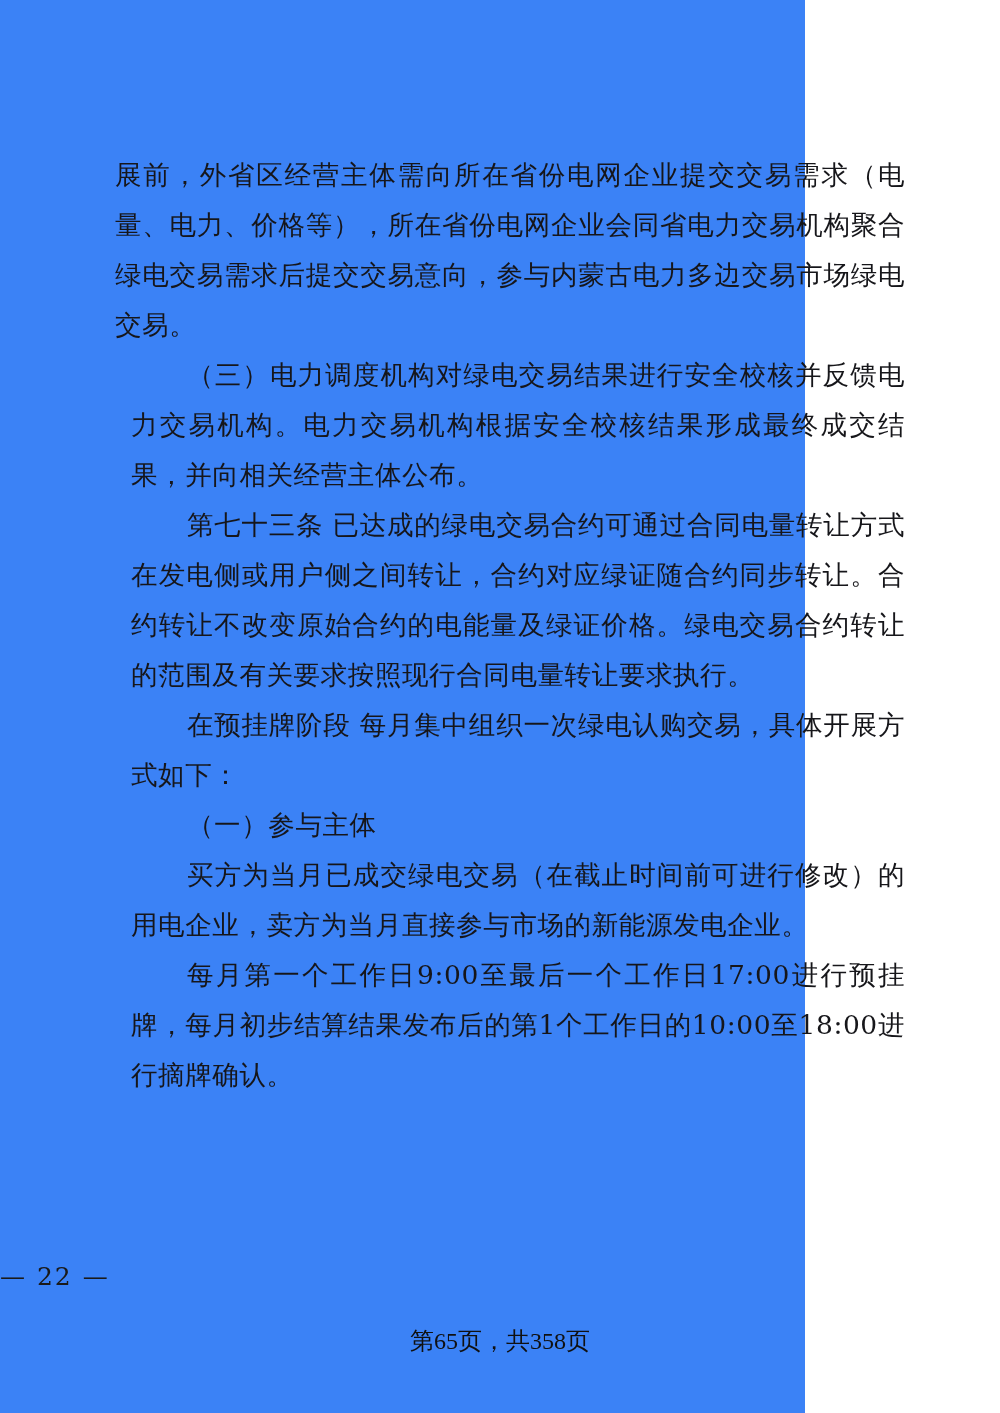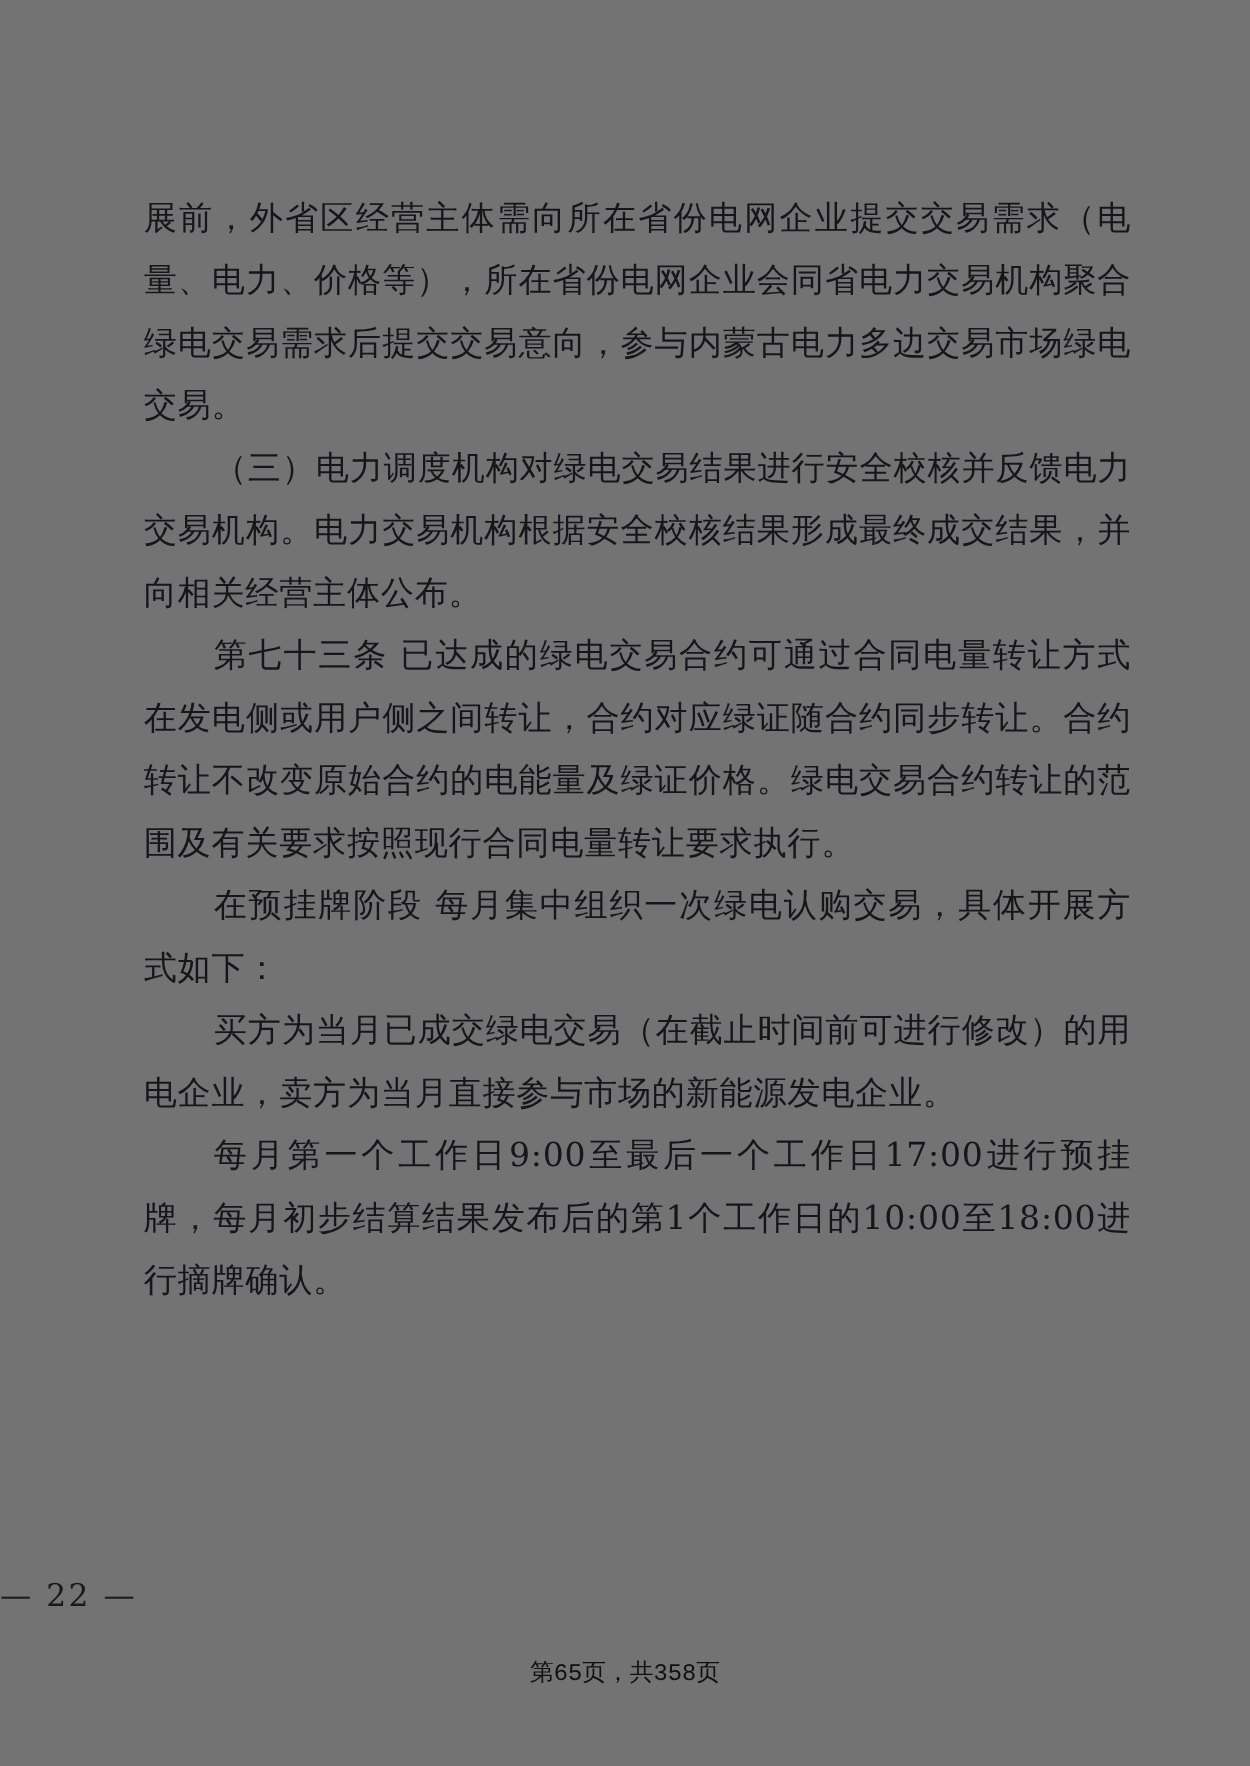--- a/index.html
+++ b/index.html
@@ -11,75 +11,77 @@
     width: 1000px;
     height: 1413px;
     position: relative;
     font-family: "DejaVu Serif", "Liberation Serif", serif;
     color: #1a1a1a;
     overflow: hidden;
   }
   .page {
     position: absolute;
     top: 0; left: 0;
-    width: 1000px;
+    width: 805px;
     height: 1413px;
-    background: #737373;
+    background: #3b82f6;
   }
   .content {
     position: absolute;
     top: 150px;
     left: 115px;
     width: 790px;
   }
   .para {
     font-size: 26.5px;
     line-height: 50px;
     letter-spacing: 0.6px;
     text-align: justify;
     text-justify: inter-ideograph;
     margin: 0;
     color: #16161a;
     font-family: "DejaVu Serif", "Liberation Serif", serif;
   }
   .indent {
     text-indent: 56px;
+    margin-left: 16px;
   }
   .footer-num {
     position: absolute;
     top: 1262px;
     left: 0;
     width: 1000px;
     text-align: left;
     font-size: 25px;
     letter-spacing: 2px;
     color: #1a1a1a;
     font-family: "DejaVu Serif", "Liberation Serif", serif;
   }
   .footer-pagecount {
     position: absolute;
     top: 1325px;
     left: 0;
     width: 1000px;
     text-align: center;
-    font-size: 19px;
+    font-size: 24px;
     color: #101010;
-    font-family: Liberation Mono, monospace;
+    font-family: Liberation Serif, serif;
   }
 </style>
 </head>
 <body>
 
 <div class="page">
 
   <div class="content">
     <p class="para">展前，外省区经营主体需向所在省份电网企业提交交易需求（电量、电力、价格等），所在省份电网企业会同省电力交易机构聚合绿电交易需求后提交交易意向，参与内蒙古电力多边交易市场绿电交易。</p>
     <p class="para indent">（三）电力调度机构对绿电交易结果进行安全校核并反馈电力交易机构。电力交易机构根据安全校核结果形成最终成交结果，并向相关经营主体公布。</p>
     <p class="para indent">第七十三条 已达成的绿电交易合约可通过合同电量转让方式在发电侧或用户侧之间转让，合约对应绿证随合约同步转让。合约转让不改变原始合约的电能量及绿证价格。绿电交易合约转让的范围及有关要求按照现行合同电量转让要求执行。</p>
     <p class="para indent">在预挂牌阶段 每月集中组织一次绿电认购交易，具体开展方式如下：</p>
+    <p class="para indent">（一）参与主体</p>
     <p class="para indent">买方为当月已成交绿电交易（在截止时间前可进行修改）的用电企业，卖方为当月直接参与市场的新能源发电企业。</p>
     <p class="para indent">每月第一个工作日9:00至最后一个工作日17:00进行预挂牌，每月初步结算结果发布后的第1个工作日的10:00至18:00进行摘牌确认。</p>
   </div>
 
   <div class="footer-num">— 22 —</div>
   <div class="footer-pagecount">第65页，共358页</div>
 
 </div>
 
 </body></html>

